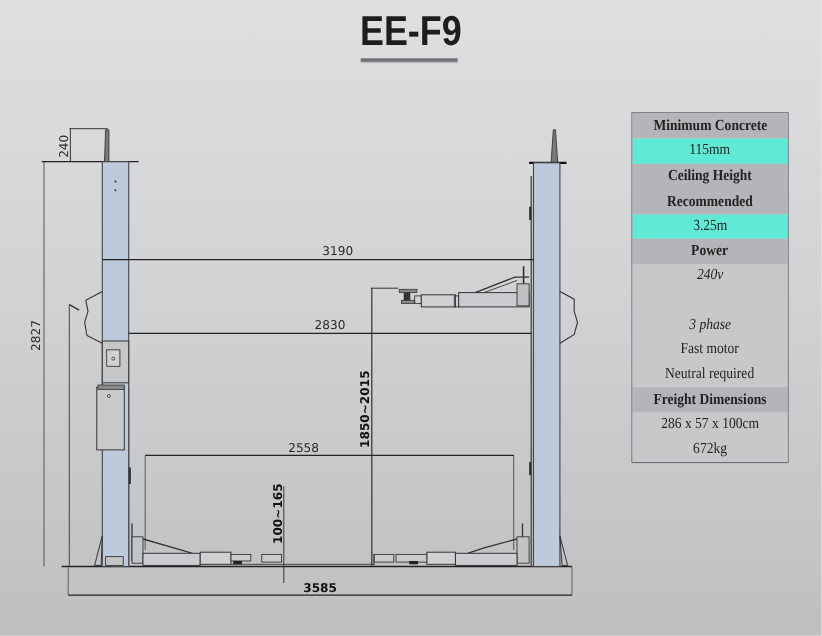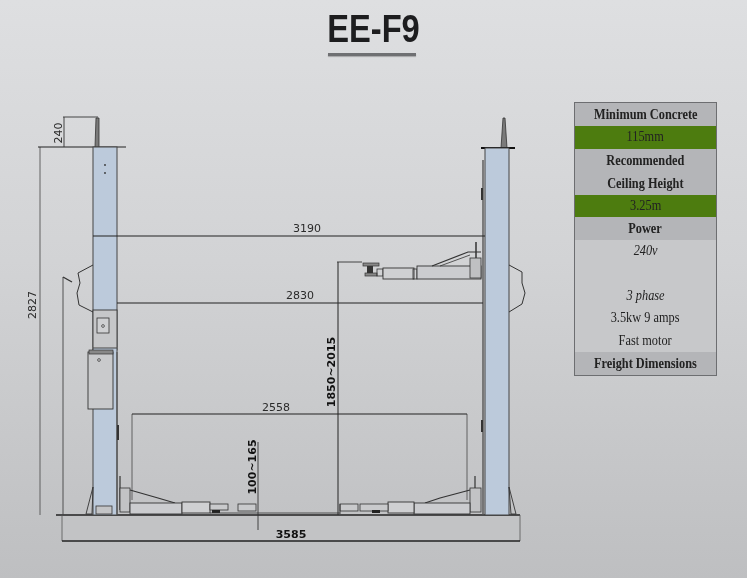--- a/index.html
+++ b/index.html
@@ -24,21 +24,21 @@
     .spec-table {
       position: absolute; left: 574px; top: 102px; width: 141px;
       border: 1px solid #6d6e71; border-collapse: collapse;
       font-family: Liberation Serif, serif; color: #222;
       font-size: 14px; text-align: center;
     }
     .spec-head {
       background: #b4b5b8; font-weight: bold; line-height: 23px;
       padding: 0 2px; transform: none;
     }
-    .spec-val { background: #4d7c0f; line-height: 22.5px; }
+    .spec-val { background: #5eead4; line-height: 22.5px; }
     .spec-val.alt { background: #c7c8ca; }
     .spec-line { display: block; }
     .spec-line.italic { font-style: italic; }
     .spec-gap { display: block; height: 22px; }
     .sq { display: inline-block; transform: scaleX(0.88); white-space: nowrap; }
   </style>
 </head>
 <body>
 
 <div class="title">EE-F9</div>
@@ -183,34 +183,38 @@
 
 <div class="spec-table">
   <div class="spec-head">
     <span class="spec-line"><span class="sq">Minimum Concrete</span></span>
   </div>
   <div class="spec-val">
     <span class="spec-line"><span class="sq">115mm</span></span>
   </div>
 
   <div class="spec-head">
+    <span class="spec-line"><span class="sq">Ceiling Height</span></span>
     <span class="spec-line"><span class="sq">Recommended</span></span>
-    <span class="spec-line"><span class="sq">Ceiling Height</span></span>
   </div>
   <div class="spec-val">
     <span class="spec-line"><span class="sq">3.25m</span></span>
   </div>
 
   <div class="spec-head">
     <span class="spec-line"><span class="sq">Power</span></span>
   </div>
   <div class="spec-val alt">
     <span class="spec-line italic"><span class="sq">240v</span></span>
     <span class="spec-gap"></span>
     <span class="spec-line italic"><span class="sq">3 phase</span></span>
-    <span class="spec-line"><span class="sq">3.5kw 9 amps</span></span>
     <span class="spec-line"><span class="sq">Fast motor</span></span>
+    <span class="spec-line"><span class="sq">Neutral required</span></span>
   </div>
 
   <div class="spec-head">
     <span class="spec-line"><span class="sq">Freight Dimensions</span></span>
   </div>
+  <div class="spec-val alt">
+    <span class="spec-line"><span class="sq">286 x 57 x 100cm</span></span>
+    <span class="spec-line"><span class="sq">672kg</span></span>
+  </div>
 </div>
 
 </body></html>

